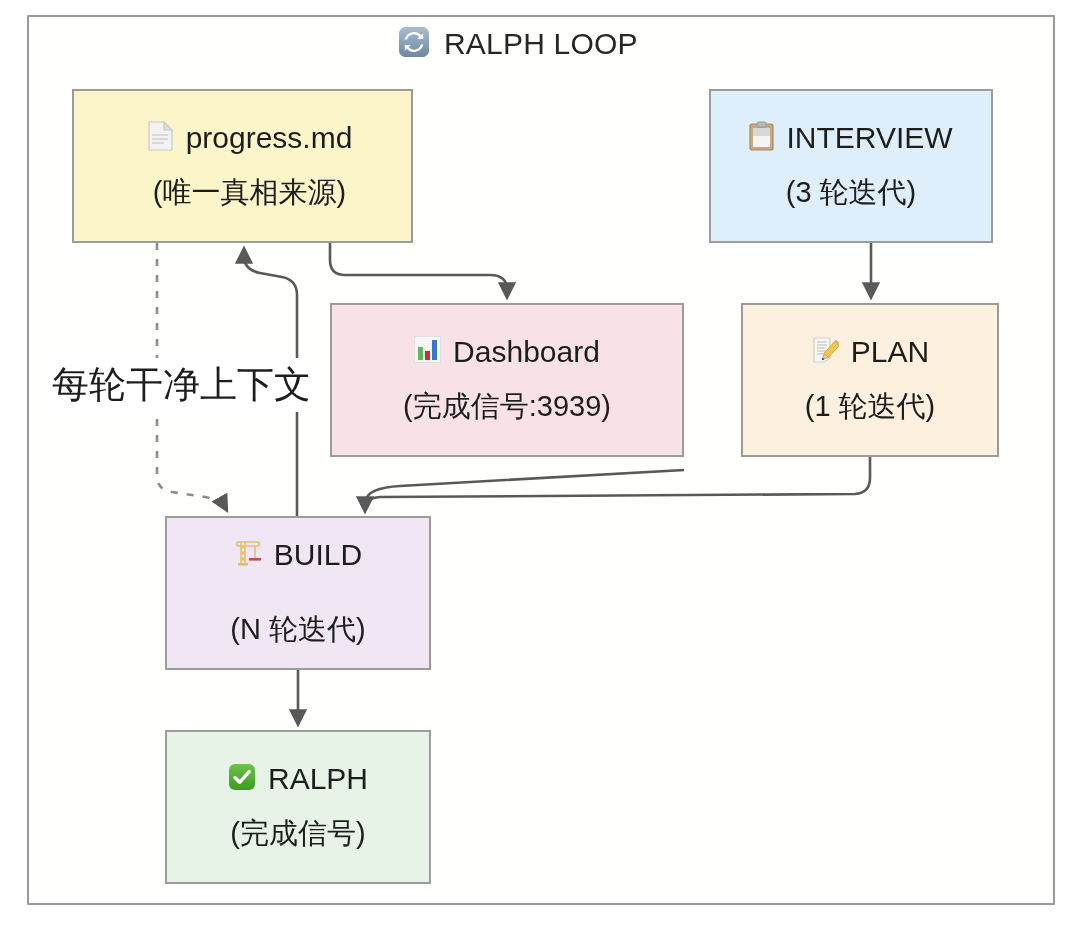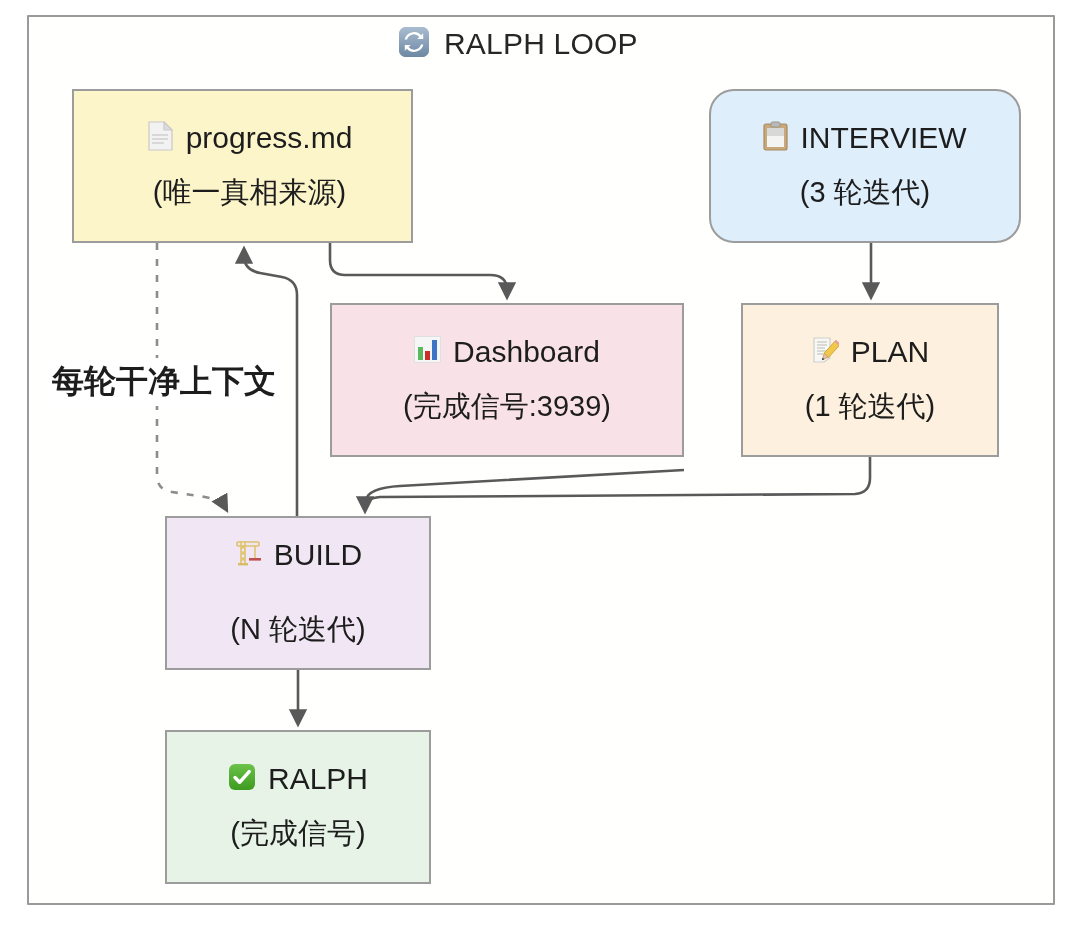--- a/index.html
+++ b/index.html
@@ -97,23 +97,22 @@
     background: #fcf5ca;
   }
   #node-progress .inner {
     width: 390px;              
     margin-left: 14px;
     display: flex;
     flex-direction: column;
     align-items: center;
   }
   #node-interview {
-    left: 709px; top: 89px; width: 312px; height: 154px;
+    left: 709px; top: 89px; width: 284px; height: 154px;
     background: #dfeefb;
-    border-radius: 25px;
   }
   #node-dashboard {
     left: 330px; top: 303px; width: 354px; height: 154px;
     background: #f8e2e8;
   }
   #node-plan {
     left: 741px; top: 303px; width: 258px; height: 154px;
     background: #fdf0de;
   }
   #node-build {
@@ -123,26 +122,25 @@
   }
   #node-done {
     left: 165px; top: 730px; width: 266px; height: 154px;
     background: #e6f3e6;
   }
   
   #edge-label-clean-context {
     position: absolute;
     left: 48px;
     top: 358px;
-    font-size: 32px;
+    font-size: 37px;
     color: #1d1d1d;
     white-space: nowrap;
     background: #ffffff;
     padding: 2px 4px;
-    font-weight: bold;
   }
 </style>
 </head>
 <body>
 
 <div id="canvas">
 
   <div id="frame"></div>
 
   <div id="frame-title">

